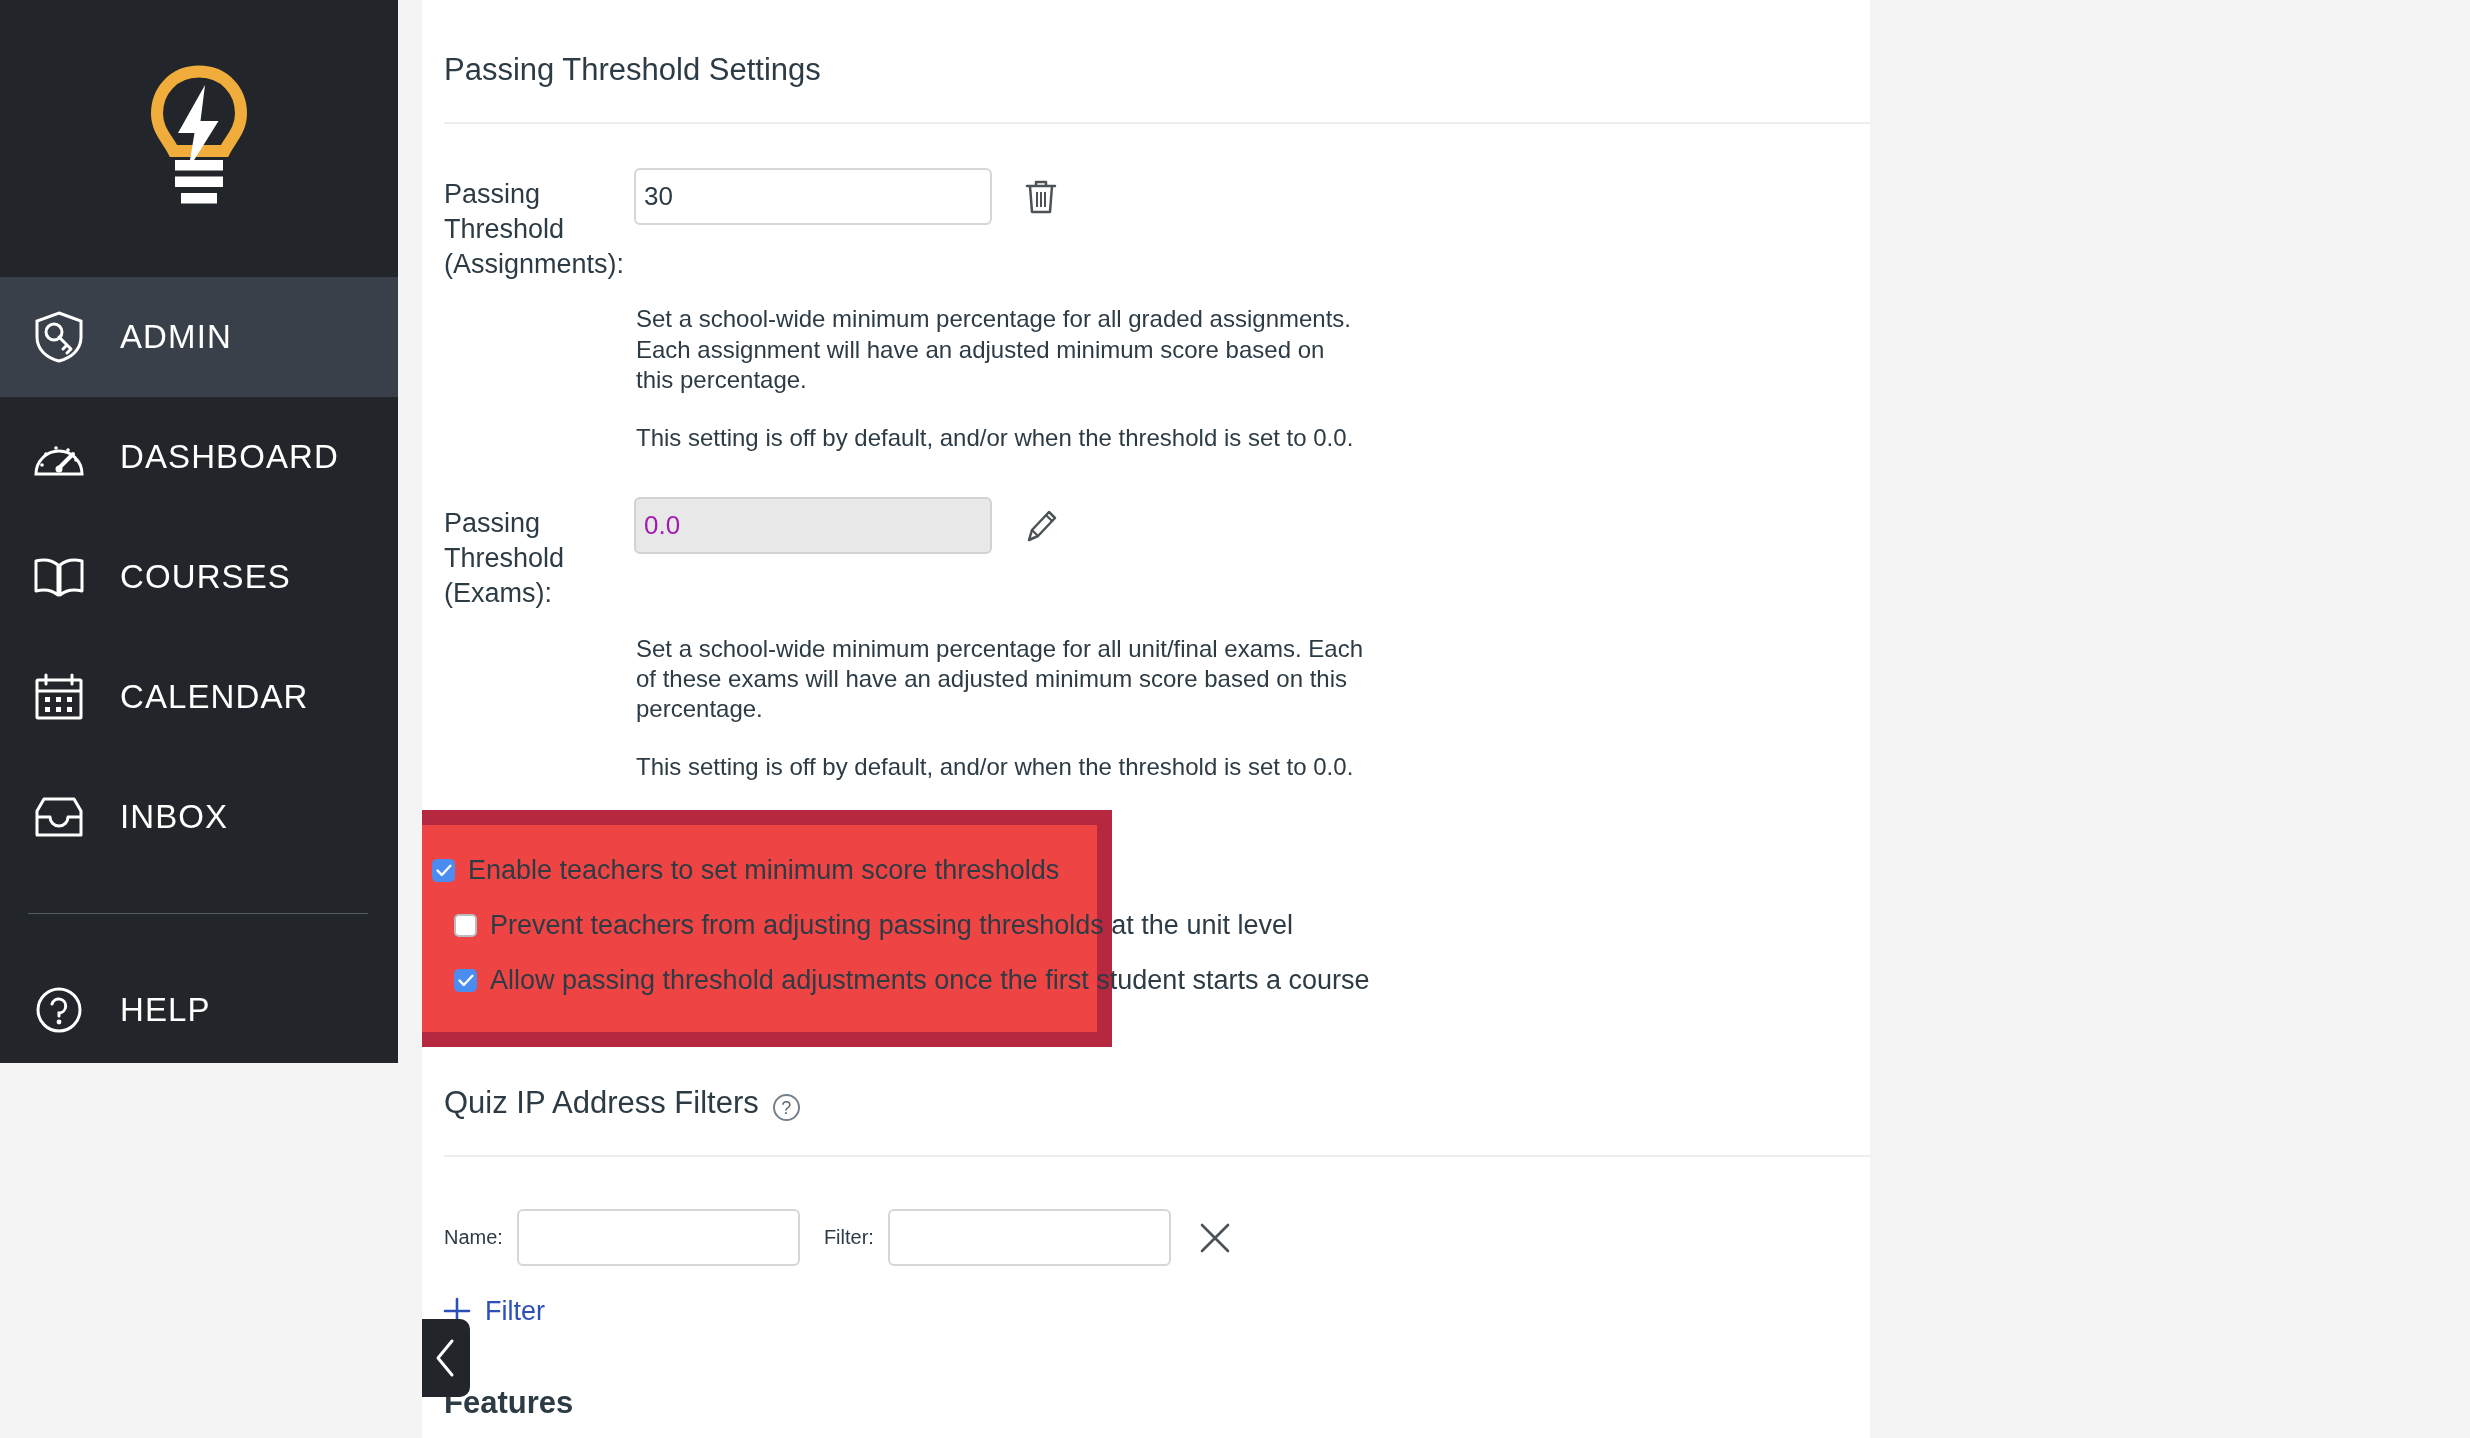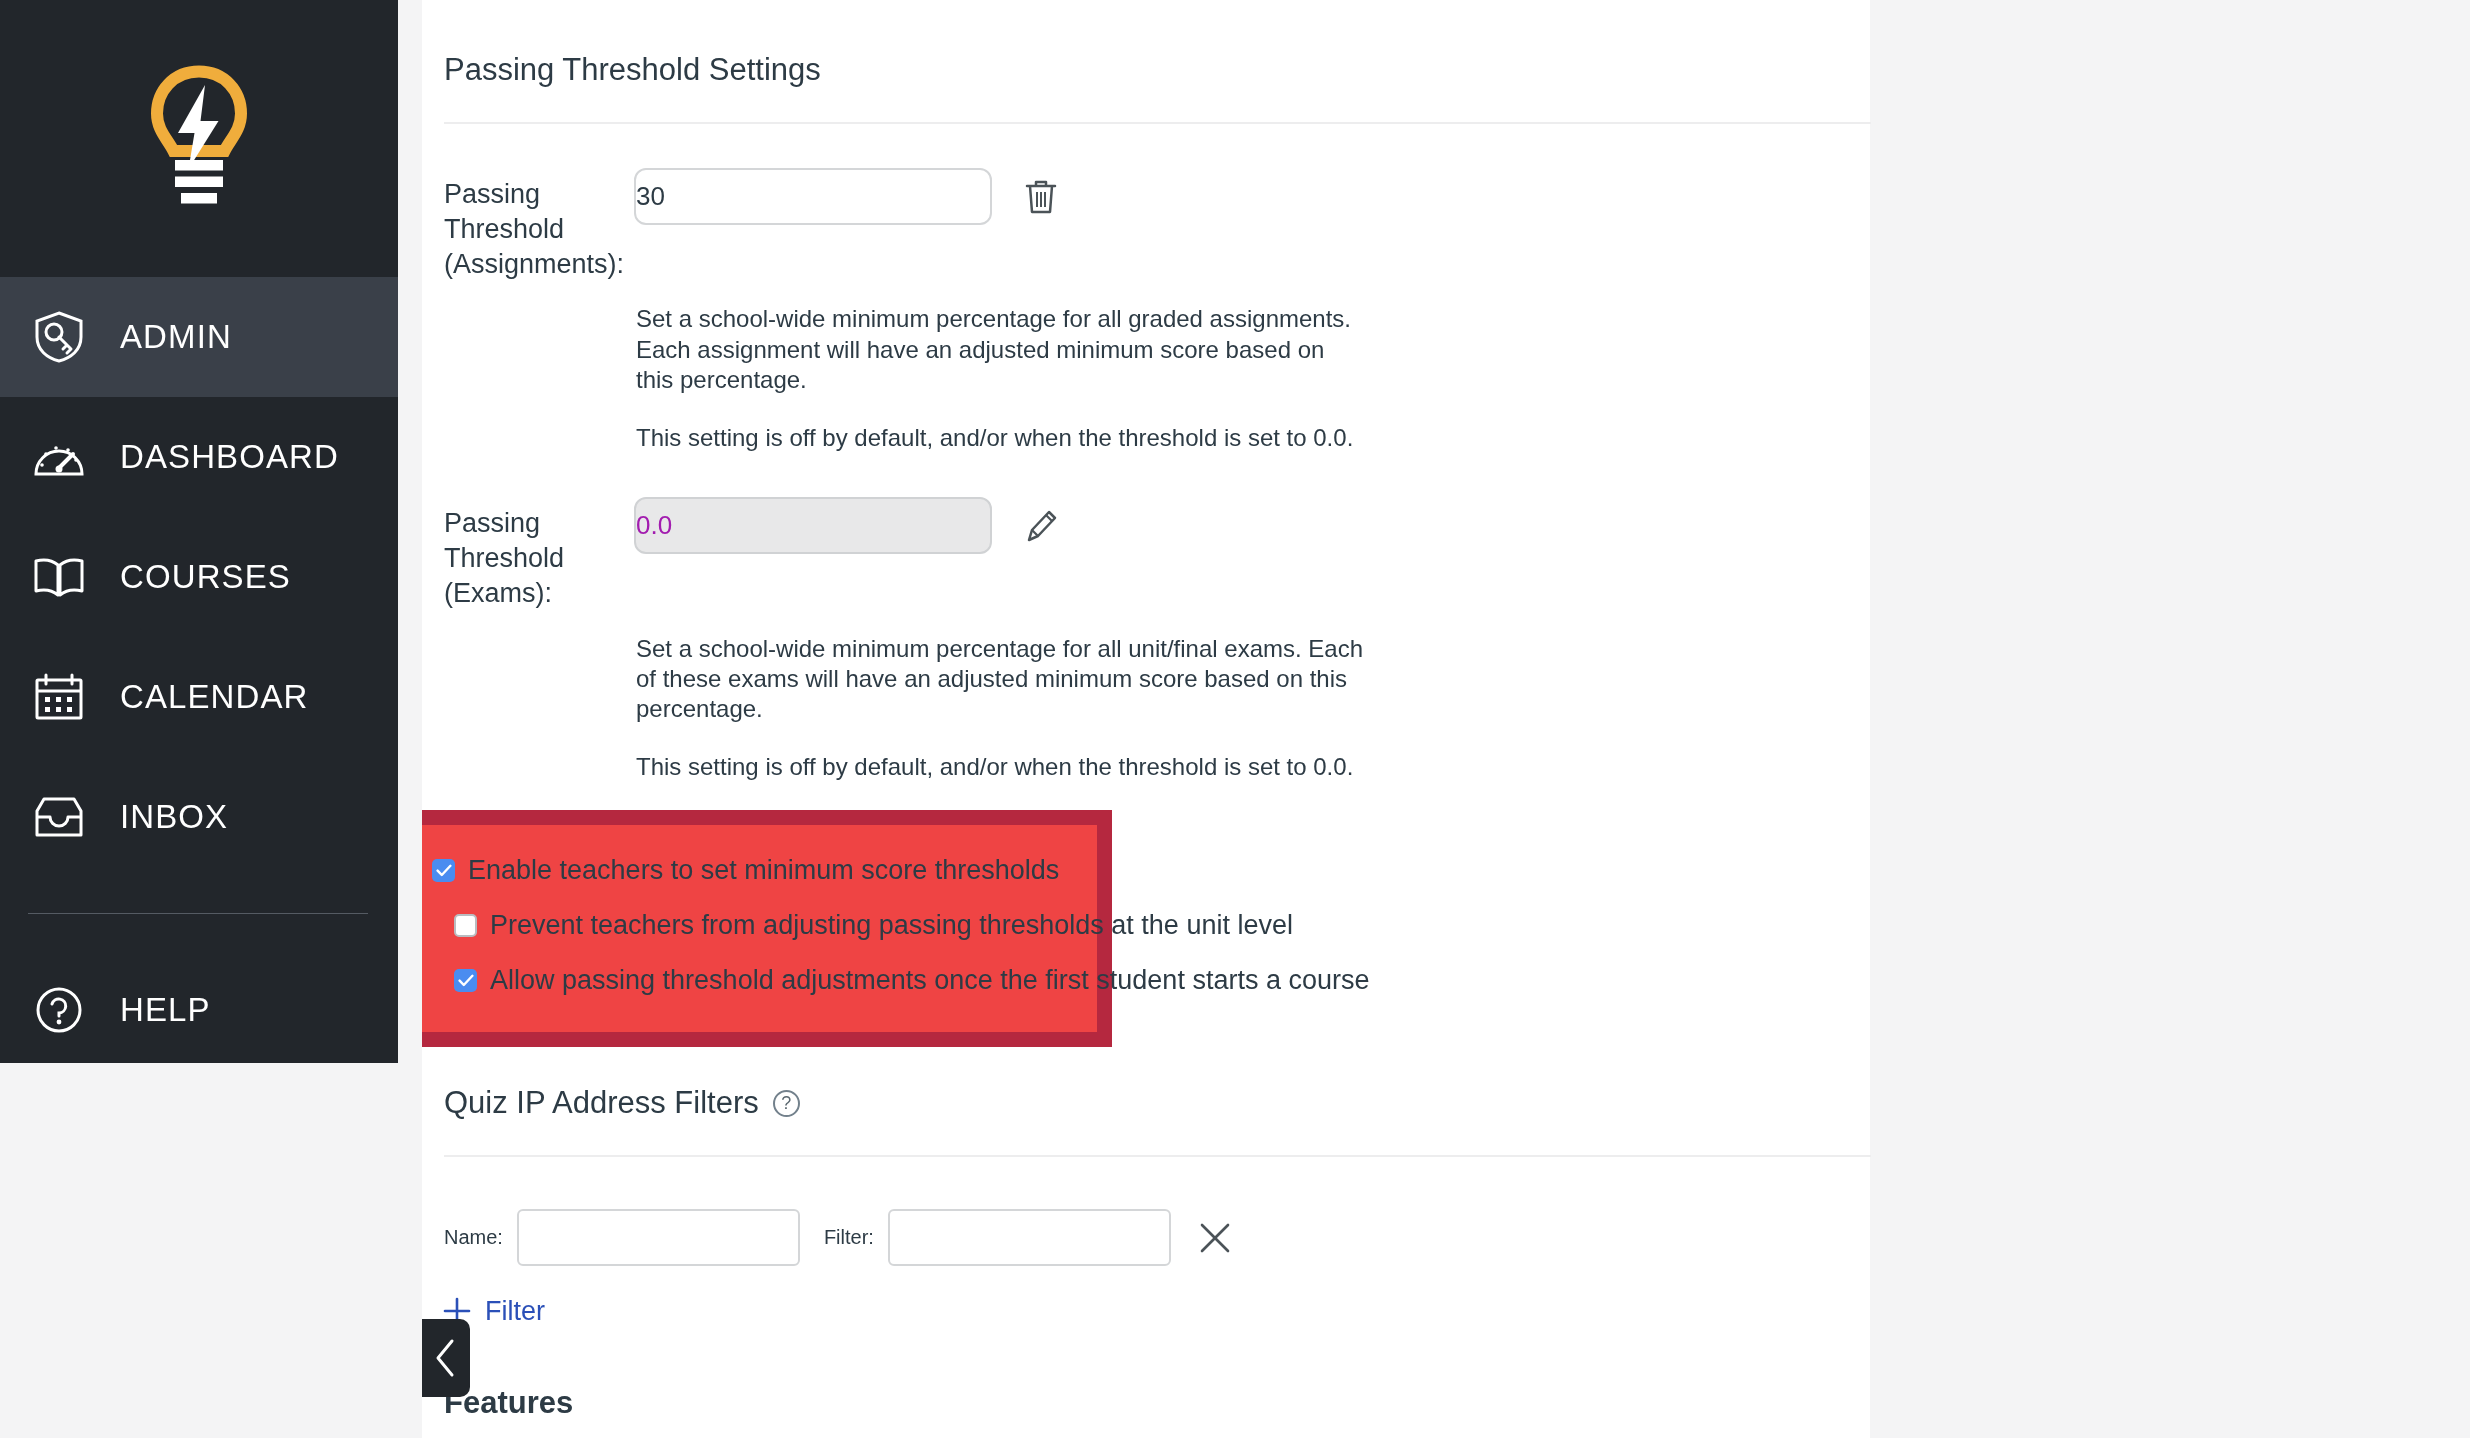--- a/index.html
+++ b/index.html
@@ -83,21 +83,21 @@
     min-height: 1438px;
     position: relative;
   }
 
   .section-title {
     font-size: 31px;
     color: #2d3b45;
     font-weight: 400;
     padding: 52px 0 34px 22px;
     display: flex;
-    align-items: center;
+    align-items: flex-end;
     gap: 14px;
   }
   .section-title.second { padding-top: 38px; }
   .hr { height: 2px; background: #ededee; width: 1427px; margin-left: 22px; }
 
   .help-circle {
     width: 27px; height: 27px;
     border: 2px solid #73818c;
     border-radius: 50%;
     display: inline-flex;
@@ -122,24 +122,24 @@
     color: #2d3b45;
     padding-top: 9px;
     flex: 0 0 190px;
   }
   .field-col { display: flex; flex-direction: column; }
   .input-line { display: flex; align-items: center; }
   .txt-input {
     width: 358px;
     height: 57px;
     border: 2px solid #d4d6d8;
-    border-radius: 12px;
+    border-radius: 6px;
     font-size: 26px;
     color: #2d3b45;
-    padding: 0 0;
+    padding: 0 8px;
     font-family: "Liberation Sans", sans-serif;
     background: #ffffff;
     outline: none;
   }
   .txt-input:disabled, .txt-input.disabled {
     background: #e8e8e9;
     color: #a21caf;
     border-color: #d0d2d4;
   }
   .row-icon {

